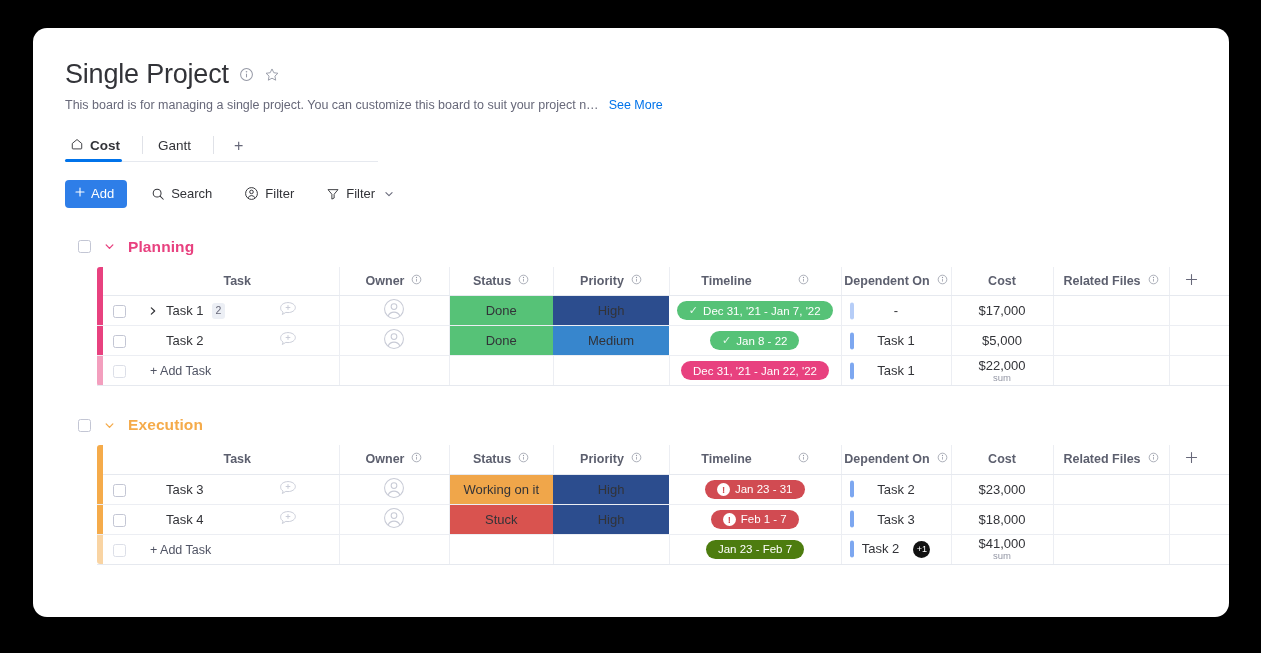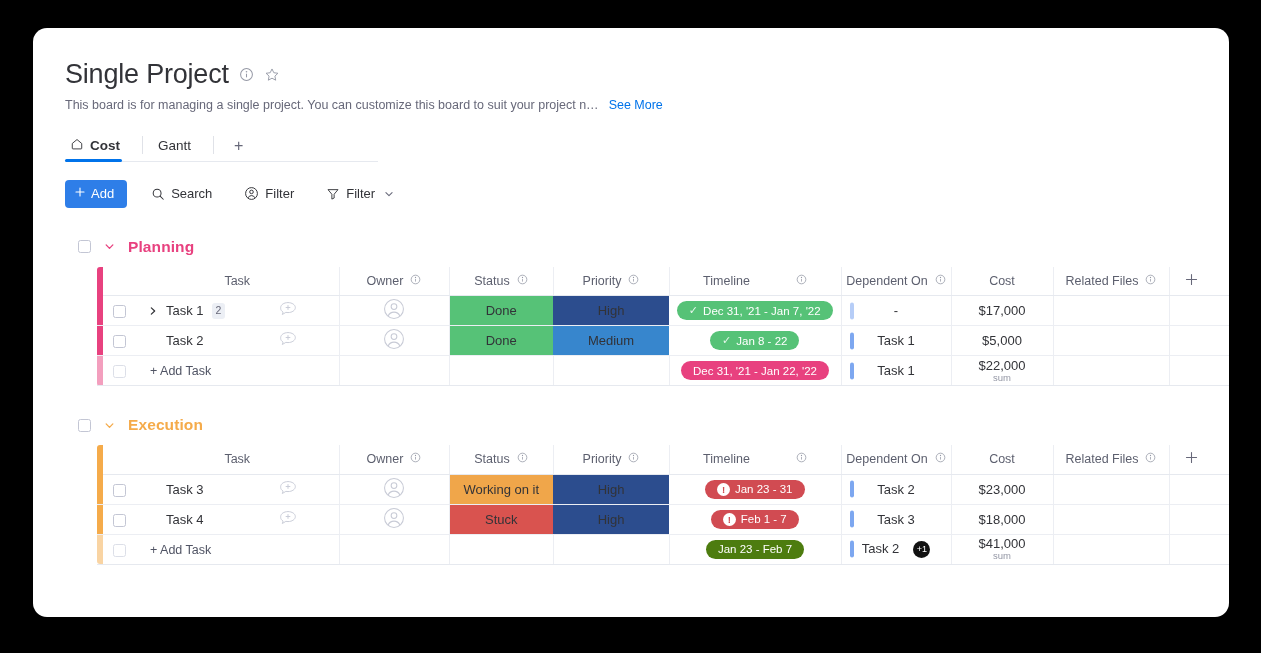--- a/index.html
+++ b/index.html
@@ -108,21 +108,21 @@
   .gcaret { cursor: pointer; display: flex; align-items: center; }
   .group-name { font-size: 15.5px; font-weight: 700; letter-spacing: 0.1px; }
 
   .table-wrap { margin-top: 9px; position: relative; }
   table.grid { border-collapse: collapse; table-layout: fixed; }
   table.grid td, table.grid th { padding: 0; }
 
   .colbar { width: 6px; }
   .hdr-cell {
     height: 29px;
-    font-size: 12.5px; color: #5c5f6e; font-weight: 400;
+    font-size: 12.5px; color: #5c5f6e; font-weight: 700;
     text-align: center; vertical-align: middle;
     border-bottom: 1px solid #e6e9ef;
     position: relative;
   }
   .hdr-cell .hdr-in { display: flex; align-items: center; justify-content: center; gap: 7px; }
   .hdr-cell.vsep { border-right: 1px solid #eceef3; }
 
   .row td {
     height: 30px;
     border-bottom: 1px solid #eceef3;

